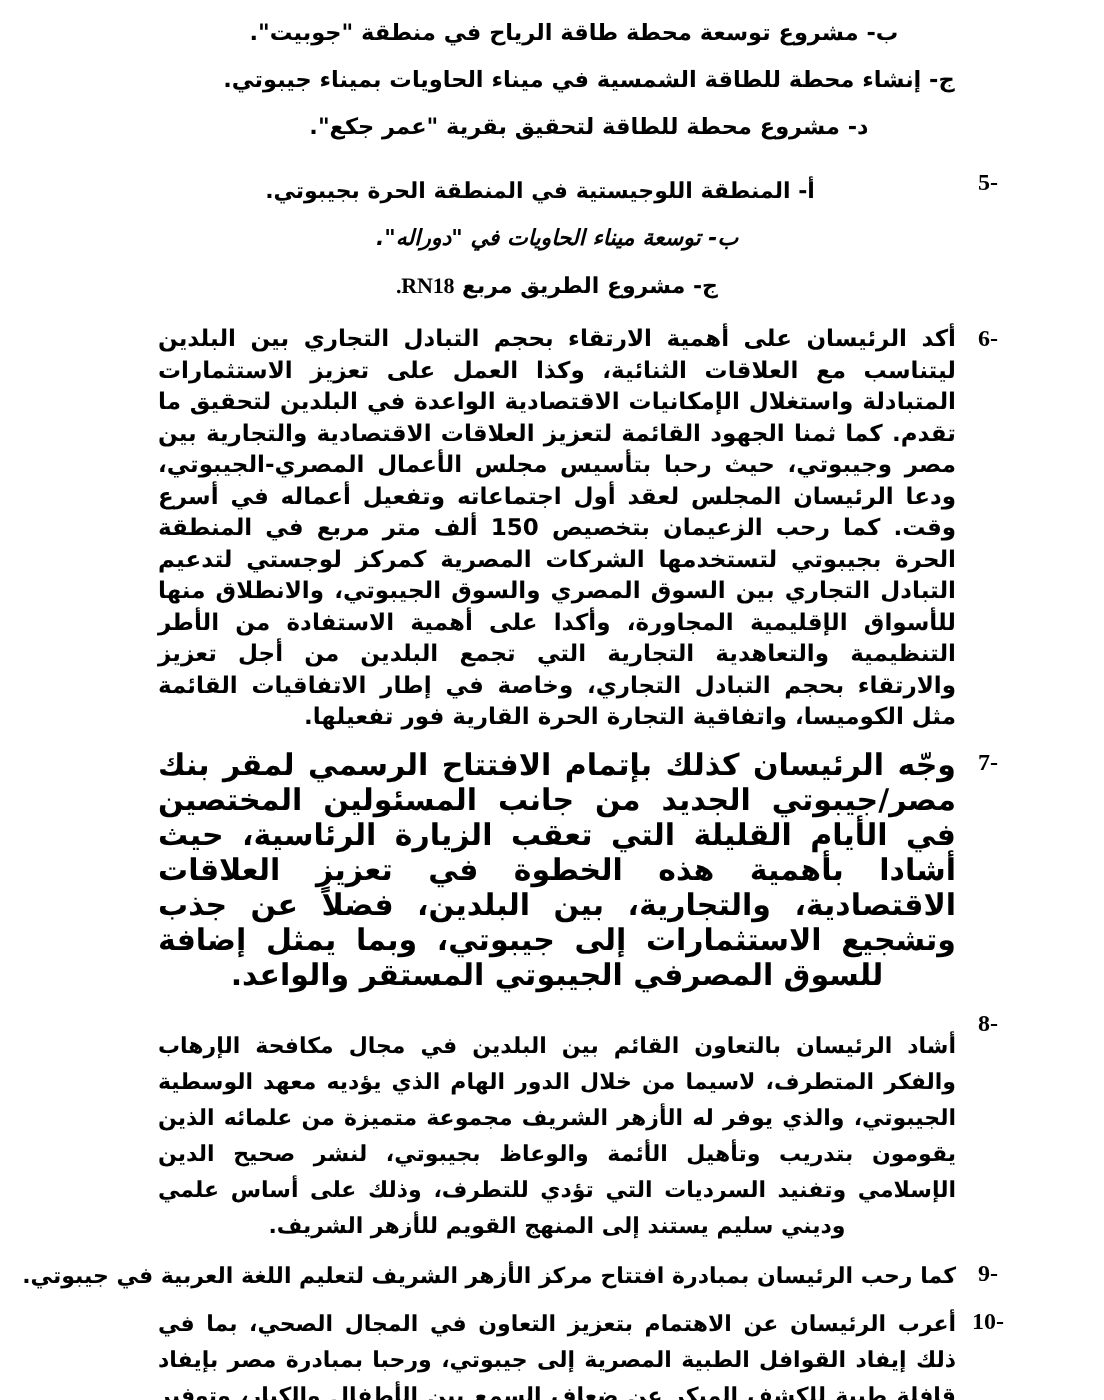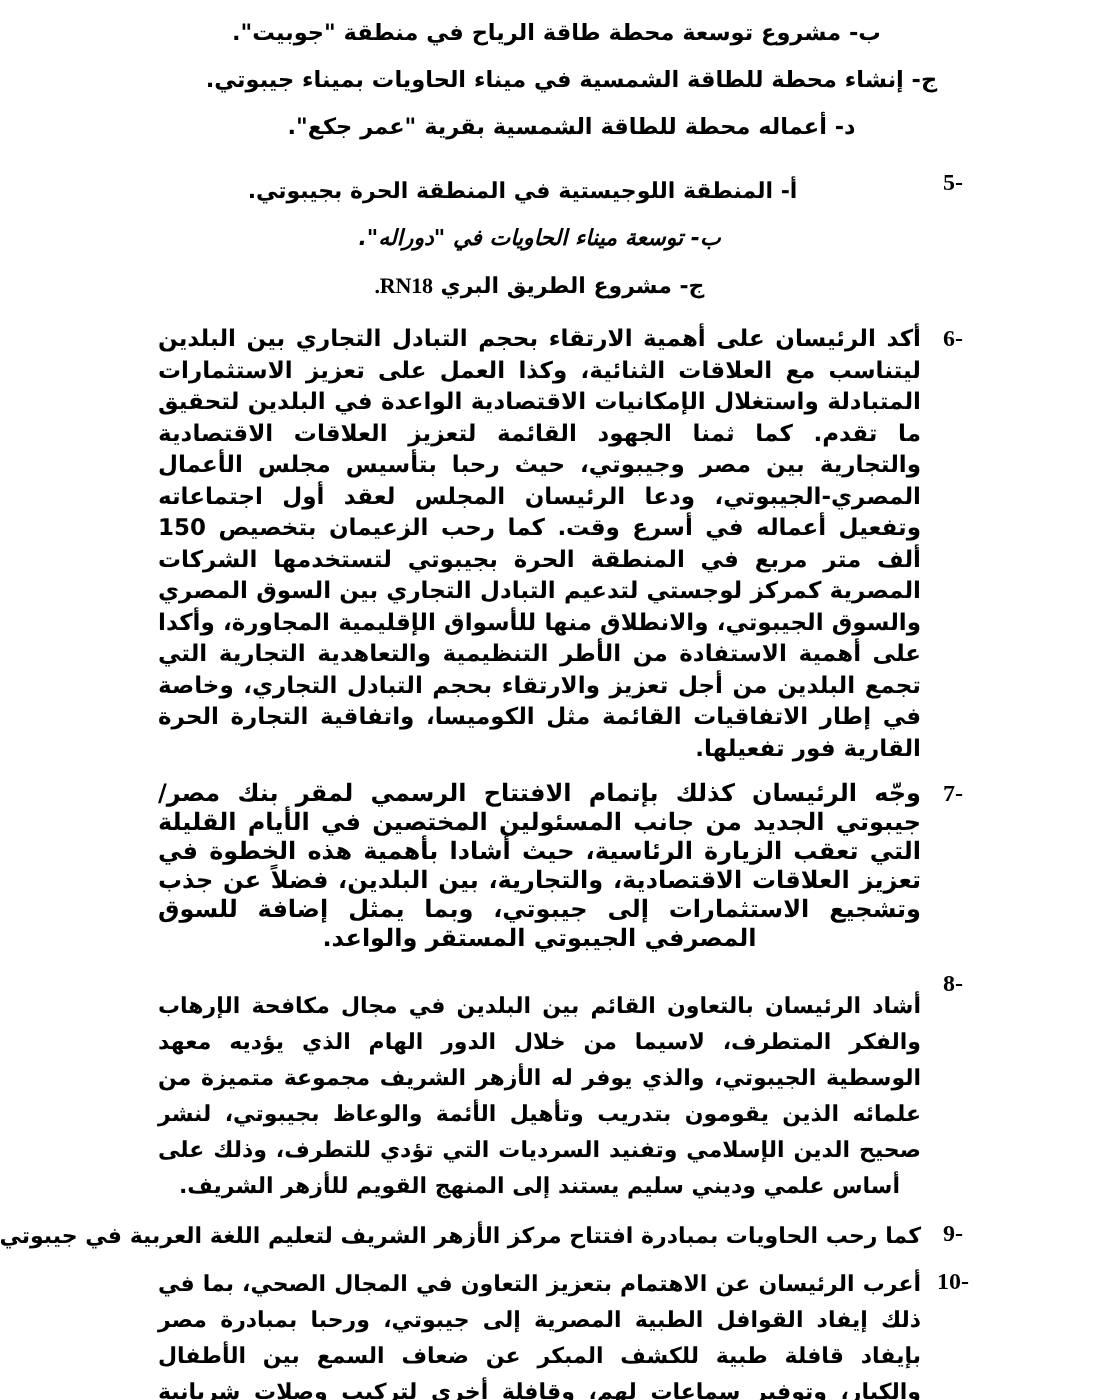--- a/index.html
+++ b/index.html
@@ -16,21 +16,21 @@
     direction: rtl;
     overflow: hidden;
   }
 
   .page {
     position: relative;
     width: 1006px;
     height: 1400px;
     background: #ffffff;
     box-sizing: border-box;
-    padding: 10px 119px 0 60px;
+    padding: 10px 84px 0 60px;
     direction: rtl;
   }
 
   
   .ar {
     font-family: "DejaVu Sans", "Liberation Sans", sans-serif;
     font-weight: 700;
     -webkit-font-smoothing: none;
     text-rendering: geometricPrecision;
     letter-spacing: -0.2px;
@@ -119,22 +119,22 @@
     font-size: 23px;
     line-height: 31.5px;
     text-align: justify;
     text-align-last: right;
   }
   .c6 .clause-body p.last { text-align-last: right; }
 
   
   .c7 { margin-top: 14px; }
   .c7 .clause-body p {
-    font-size: 24px;
-    line-height: 29px;
+    font-size: 30px;
+    line-height: 35px;
     text-align: justify;
     text-align-last: center;
   }
 
   
   .c8 { margin-top: 16px; }
   .c8 .clause-body p {
     font-size: 22px;
     line-height: 36px;
     text-align: justify;
@@ -163,31 +163,31 @@
   }
 </style>
 </head>
 <body>
 
 <div class="page">
 
   <div class="sub-head-block">
     <div class="ar sub-head p1">ب- مشروع توسعة محطة طاقة الرياح في منطقة "جوبيت".</div>
     <div class="ar sub-head p2">ج- إنشاء محطة للطاقة الشمسية في ميناء الحاويات بميناء جيبوتي.</div>
-    <div class="ar sub-head p3">د-  أعماله محطة للطاقة الشمسية بقرية "عمر جكع".</div>
+    <div class="ar sub-head p3">د-  مشروع محطة للطاقة لتحقيق بقرية "عمر جكع".</div>
   </div>
 
   <div class="clause c5">
     <div class="clause-num">5-</div>
     <div class="clause-body">
 
       <div class="sub-list">
         <div class="ar sub-row s-a">أ-   المنطقة اللوجيستية في المنطقة الحرة بجيبوتي.</div>
         <div class="ar sub-row s-b">ب- توسعة ميناء الحاويات في "دوراله".</div>
-        <div class="ar sub-row s-c"><span>ج- مشروع الطريق البري </span><span class="latin">RN18</span><span class="latin">.</span></div>
+        <div class="ar sub-row s-c"><span>ج- مشروع الطريق مربع </span><span class="latin">RN18</span><span class="latin">.</span></div>
       </div>
     </div>
   </div>
 
   <div class="clause c6">
     <div class="clause-num">6-</div>
     <div class="clause-body">
       <p class="ar last">أكد الرئيسان على أهمية الارتقاء بحجم التبادل التجاري بين البلدين ليتناسب مع العلاقات الثنائية، وكذا العمل على تعزيز الاستثمارات المتبادلة واستغلال الإمكانيات الاقتصادية الواعدة في البلدين لتحقيق ما تقدم. كما ثمنا الجهود القائمة لتعزيز العلاقات الاقتصادية والتجارية بين مصر وجيبوتي، حيث رحبا بتأسيس مجلس الأعمال المصري-الجيبوتي، ودعا الرئيسان المجلس لعقد أول اجتماعاته وتفعيل أعماله في أسرع وقت. كما رحب الزعيمان بتخصيص 150 ألف متر مربع في المنطقة الحرة بجيبوتي لتستخدمها الشركات المصرية كمركز لوجستي لتدعيم التبادل التجاري بين السوق المصري والسوق الجيبوتي، والانطلاق منها للأسواق الإقليمية المجاورة، وأكدا على أهمية الاستفادة من الأطر التنظيمية والتعاهدية التجارية التي تجمع البلدين من أجل تعزيز والارتقاء بحجم التبادل التجاري، وخاصة في إطار الاتفاقيات القائمة مثل الكوميسا، واتفاقية التجارة الحرة القارية فور تفعيلها.</p>
     </div>
   </div>
@@ -202,21 +202,21 @@
   <div class="clause c8">
     <div class="clause-num">8-</div>
     <div class="clause-body">
       <p class="ar">أشاد الرئيسان بالتعاون القائم بين البلدين في مجال مكافحة الإرهاب والفكر المتطرف، لاسيما من خلال الدور الهام الذي يؤديه معهد الوسطية الجيبوتي، والذي يوفر له الأزهر الشريف مجموعة متميزة من علمائه الذين يقومون بتدريب وتأهيل الأئمة والوعاظ بجيبوتي، لنشر صحيح الدين الإسلامي وتفنيد السرديات التي تؤدي للتطرف، وذلك على أساس علمي وديني سليم يستند إلى المنهج القويم للأزهر الشريف.</p>
     </div>
   </div>
 
   <div class="clause c9">
     <div class="clause-num">9-</div>
     <div class="clause-body">
-      <p class="ar">كما رحب الحاويات بمبادرة افتتاح مركز الأزهر الشريف لتعليم اللغة العربية في جيبوتي.</p>
+      <p class="ar">كما رحب الرئيسان بمبادرة افتتاح مركز الأزهر الشريف لتعليم اللغة العربية في جيبوتي.</p>
     </div>
   </div>
 
   <div class="clause c10">
     <div class="clause-num">10-</div>
     <div class="clause-body">
       <p class="ar">أعرب الرئيسان عن الاهتمام بتعزيز التعاون في المجال الصحي، بما في ذلك إيفاد القوافل الطبية المصرية إلى جيبوتي، ورحبا بمبادرة مصر بإيفاد قافلة طبية للكشف المبكر عن ضعاف السمع بين الأطفال والكبار، وتوفير سماعات لهم، وقافلة أخرى لتركيب وصلات شريانية لمرضى الغسيل الكلوي، والمقرر أن يتم إيفادهما خلال الفترة القادمة، ووجها المسئولين في البلدين بالعمل على تعزيز التعاون في هذا المجال الحيوي، بما في ذلك الإسراع في تفعيل مركز الأمومة والطفولة في جيبوتي.</p>
     </div>
   </div>
 

